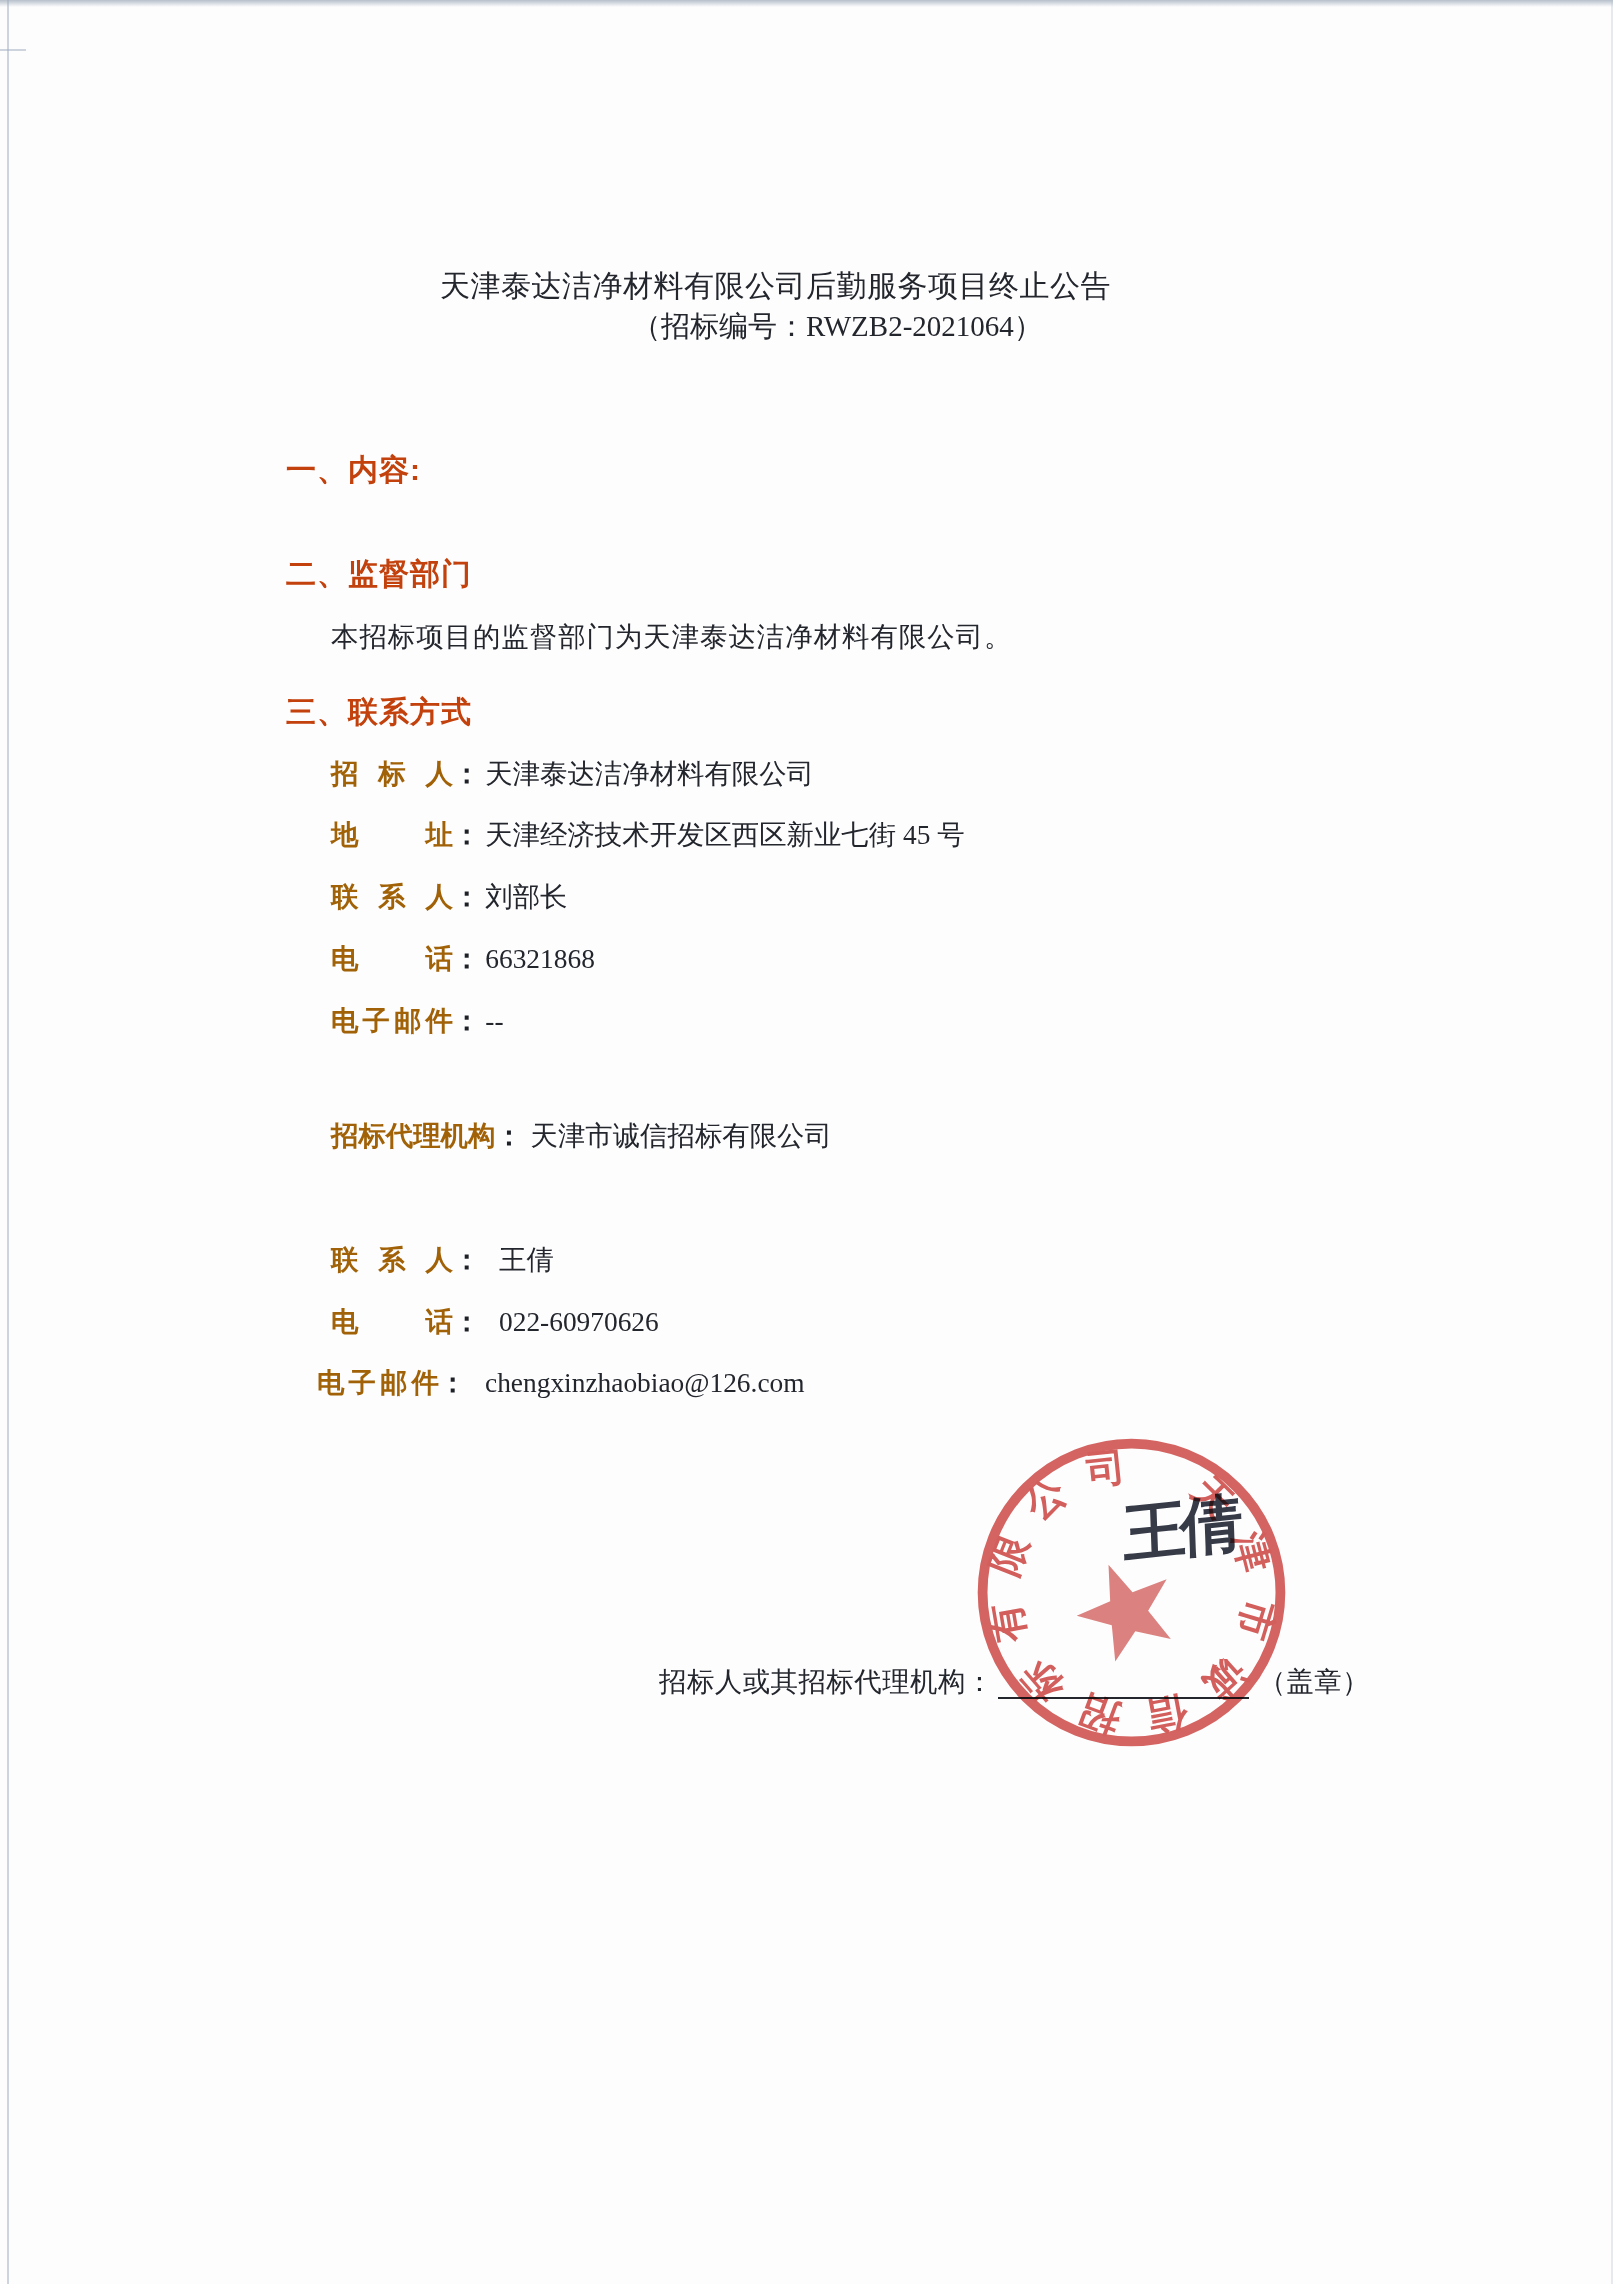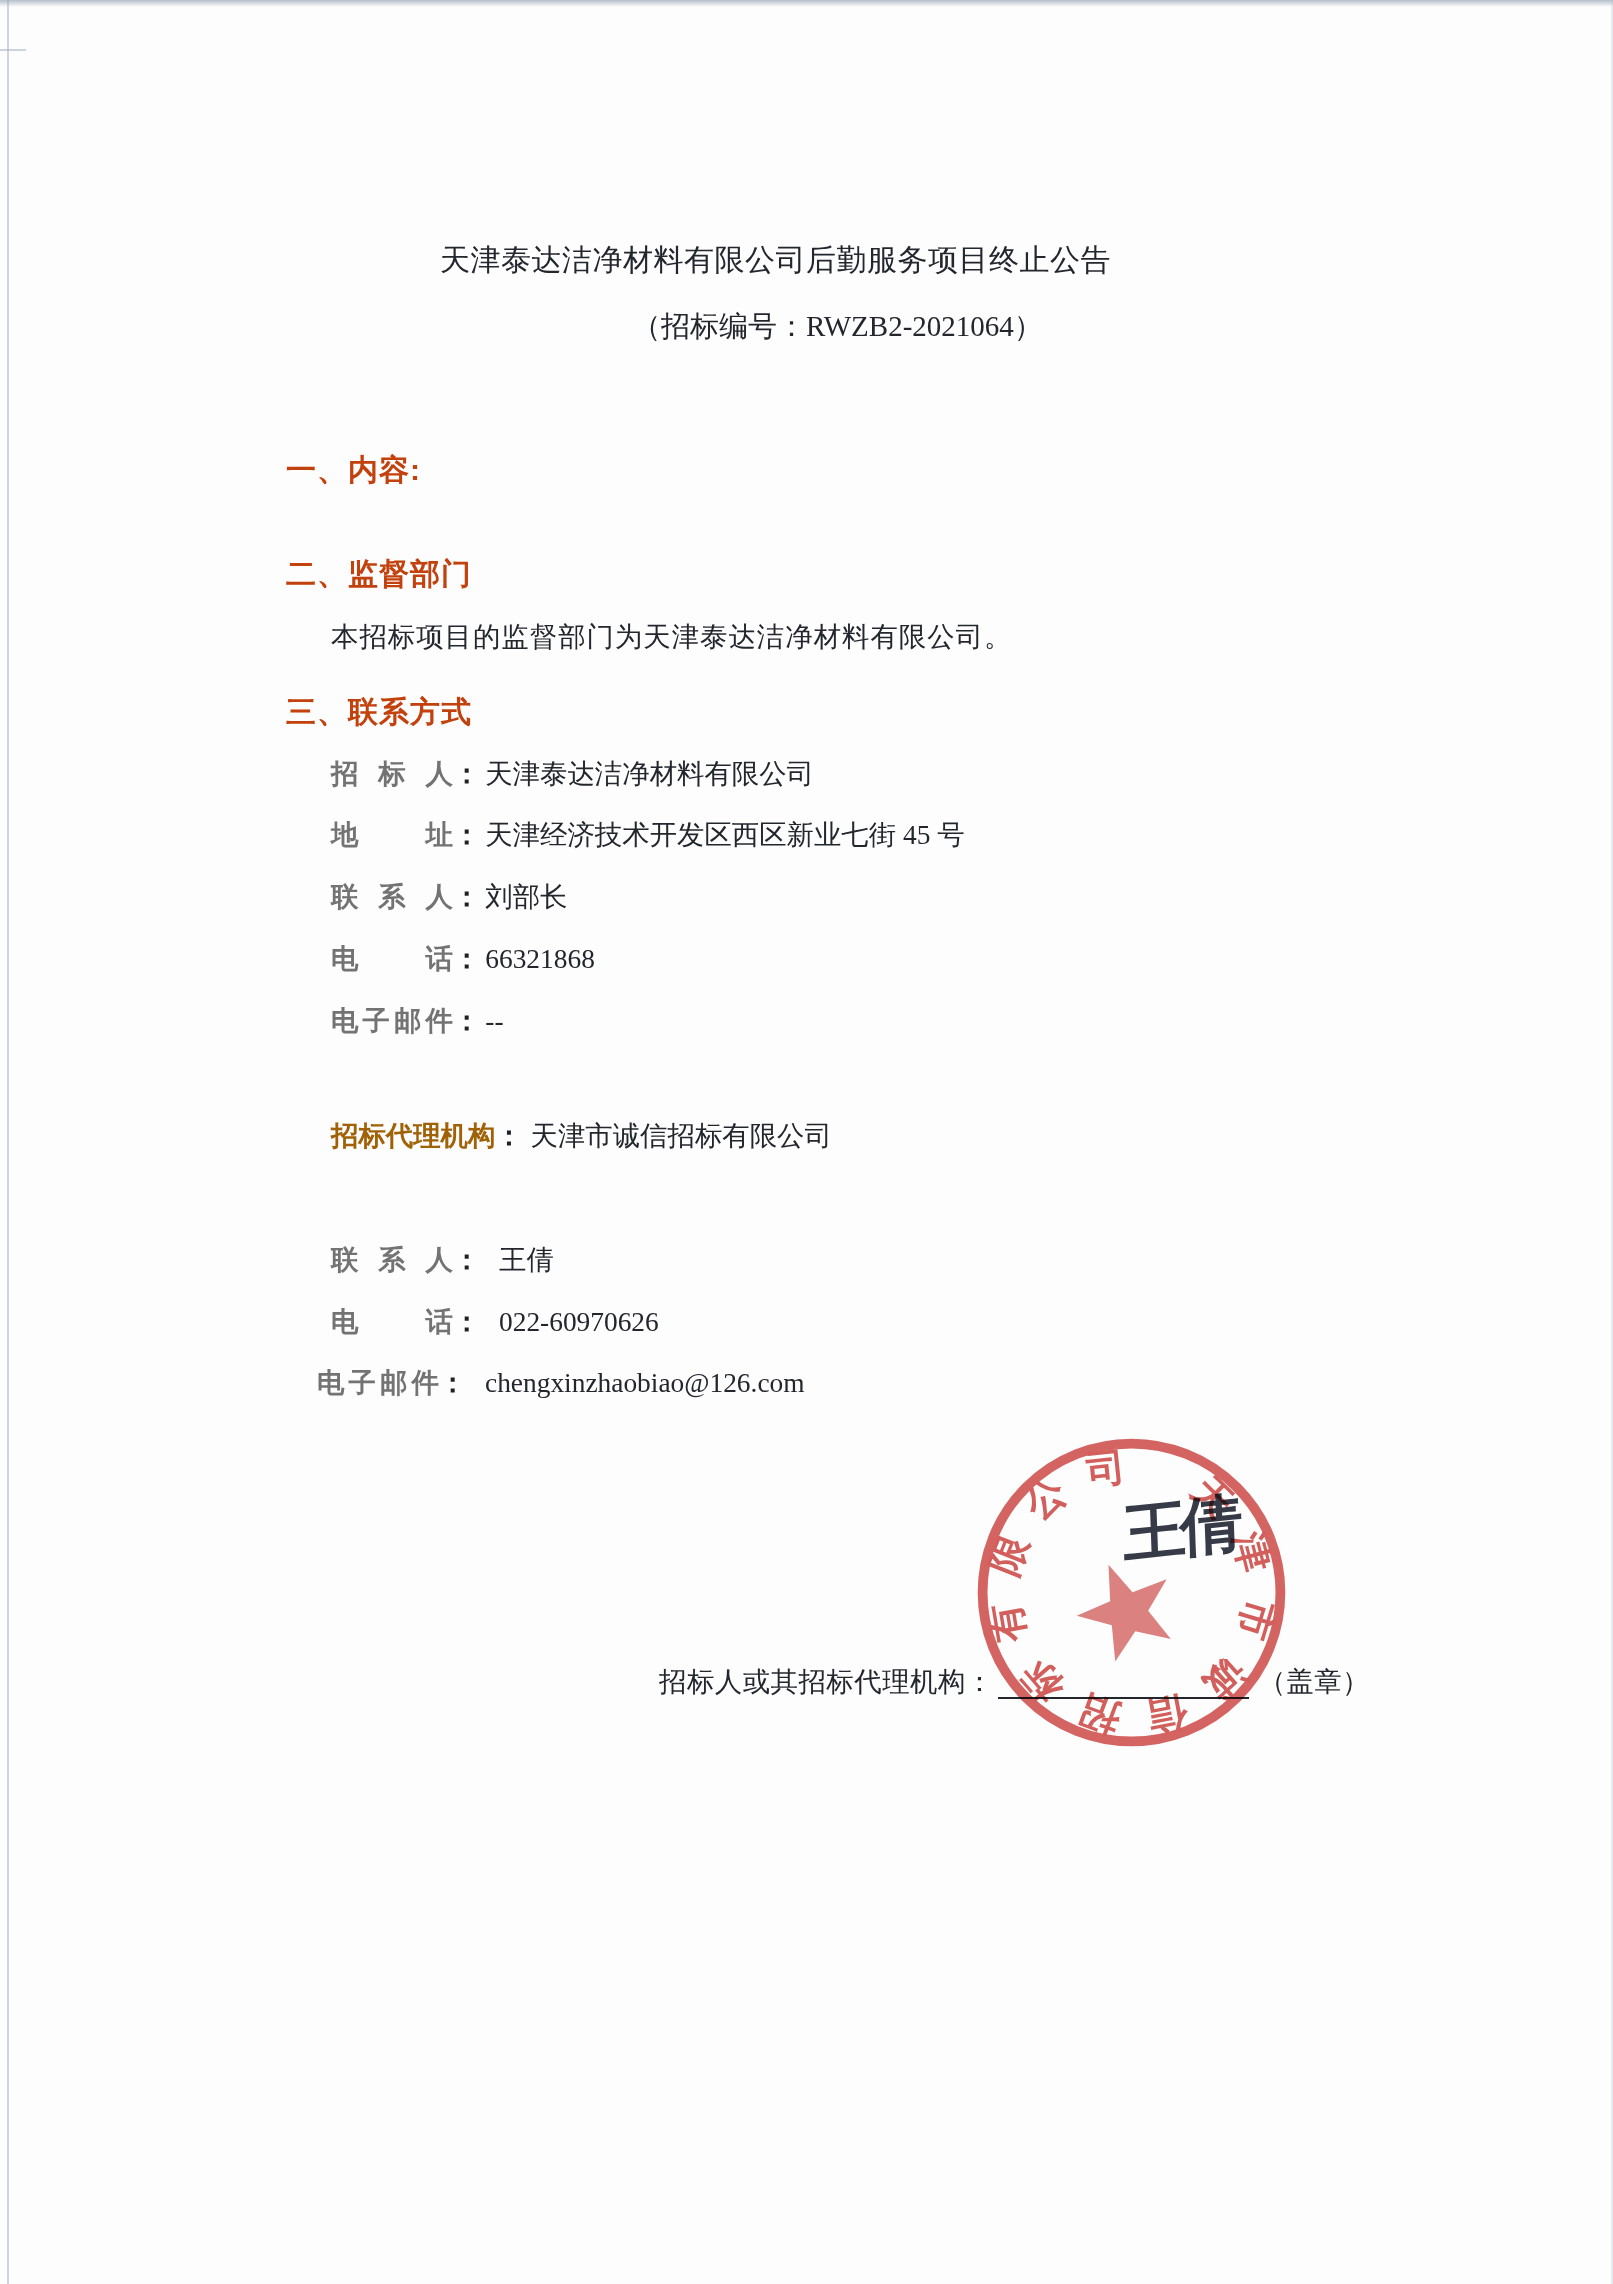--- a/index.html
+++ b/index.html
@@ -26,21 +26,21 @@
 
   .doc-title    { font-size:30px; letter-spacing:0.5px; }
   .doc-subtitle { font-size:29px; }
 
   .sec-heading  { font-family:"Liberation Sans","DejaVu Sans",sans-serif;
                   font-weight:700; font-size:30px; color:#c2410c; letter-spacing:1px; }
   .body-text    { font-size:27.4px; letter-spacing:1px; }
 
   .c-row  { font-size:27.4px; }
   .c-lbl  { display:inline-block; width:122px; text-align:justify; text-align-last:justify;
-            font-family:"Liberation Sans","DejaVu Sans",sans-serif; font-weight:700; color:#737373; }
+            font-family:"Liberation Sans","DejaVu Sans",sans-serif; font-weight:700; color:#a16207; }
   .c-lbl-wide { font-family:"Liberation Sans","DejaVu Sans",sans-serif; font-weight:700; color:#a16207; }
   .c-colon{ font-family:"Liberation Sans","DejaVu Sans",sans-serif; font-weight:700; color:#1d2026; }
   .c-val  { margin-left:4.9px; }
   .g2 .c-val { margin-left:18.6px; }
 
   .sig-row { font-size:27.4px; letter-spacing:0.5px; }
   .uline   { display:inline-block; border-bottom:2.9px solid #23262d;
              position:relative; top:7.8px; margin-left:3.9px; margin-right:9.8px; }
   .u1 { width:223px; }
   .u2 { width:251px; }
@@ -61,21 +61,21 @@
 </head>
 <body>
 
 <div class="page">
 
   <div class="scan-top"></div>
   <div class="scan-left"></div>
   <div class="scan-right"></div>
   <div class="scan-dash"></div>
 
-  <div class="abs doc-title" style="left:440px; top:245px;text-align:right;">天津泰达洁净材料有限公司后勤服务项目终止公告</div>
+  <div class="abs doc-title" style="left:440px; top:271px;text-align:right;">天津泰达洁净材料有限公司后勤服务项目终止公告</div>
   <div class="abs doc-subtitle" style="left:632px; top:312px;">（招标编号：RWZB2-2021064）</div>
 
   <div class="abs sec-heading" style="left:286px; top:455px;">一、内容:</div>
 
   <div class="abs sec-heading" style="left:286px; top:559px;">二、监督部门</div>
   <div class="abs body-text" style="left:331px; top:624px;">本招标项目的监督部门为天津泰达洁净材料有限公司。</div>
 
   <div class="abs sec-heading" style="left:286px; top:697px;">三、联系方式</div>
 
   <div class="abs c-row" style="left:331px; top:760px;">

